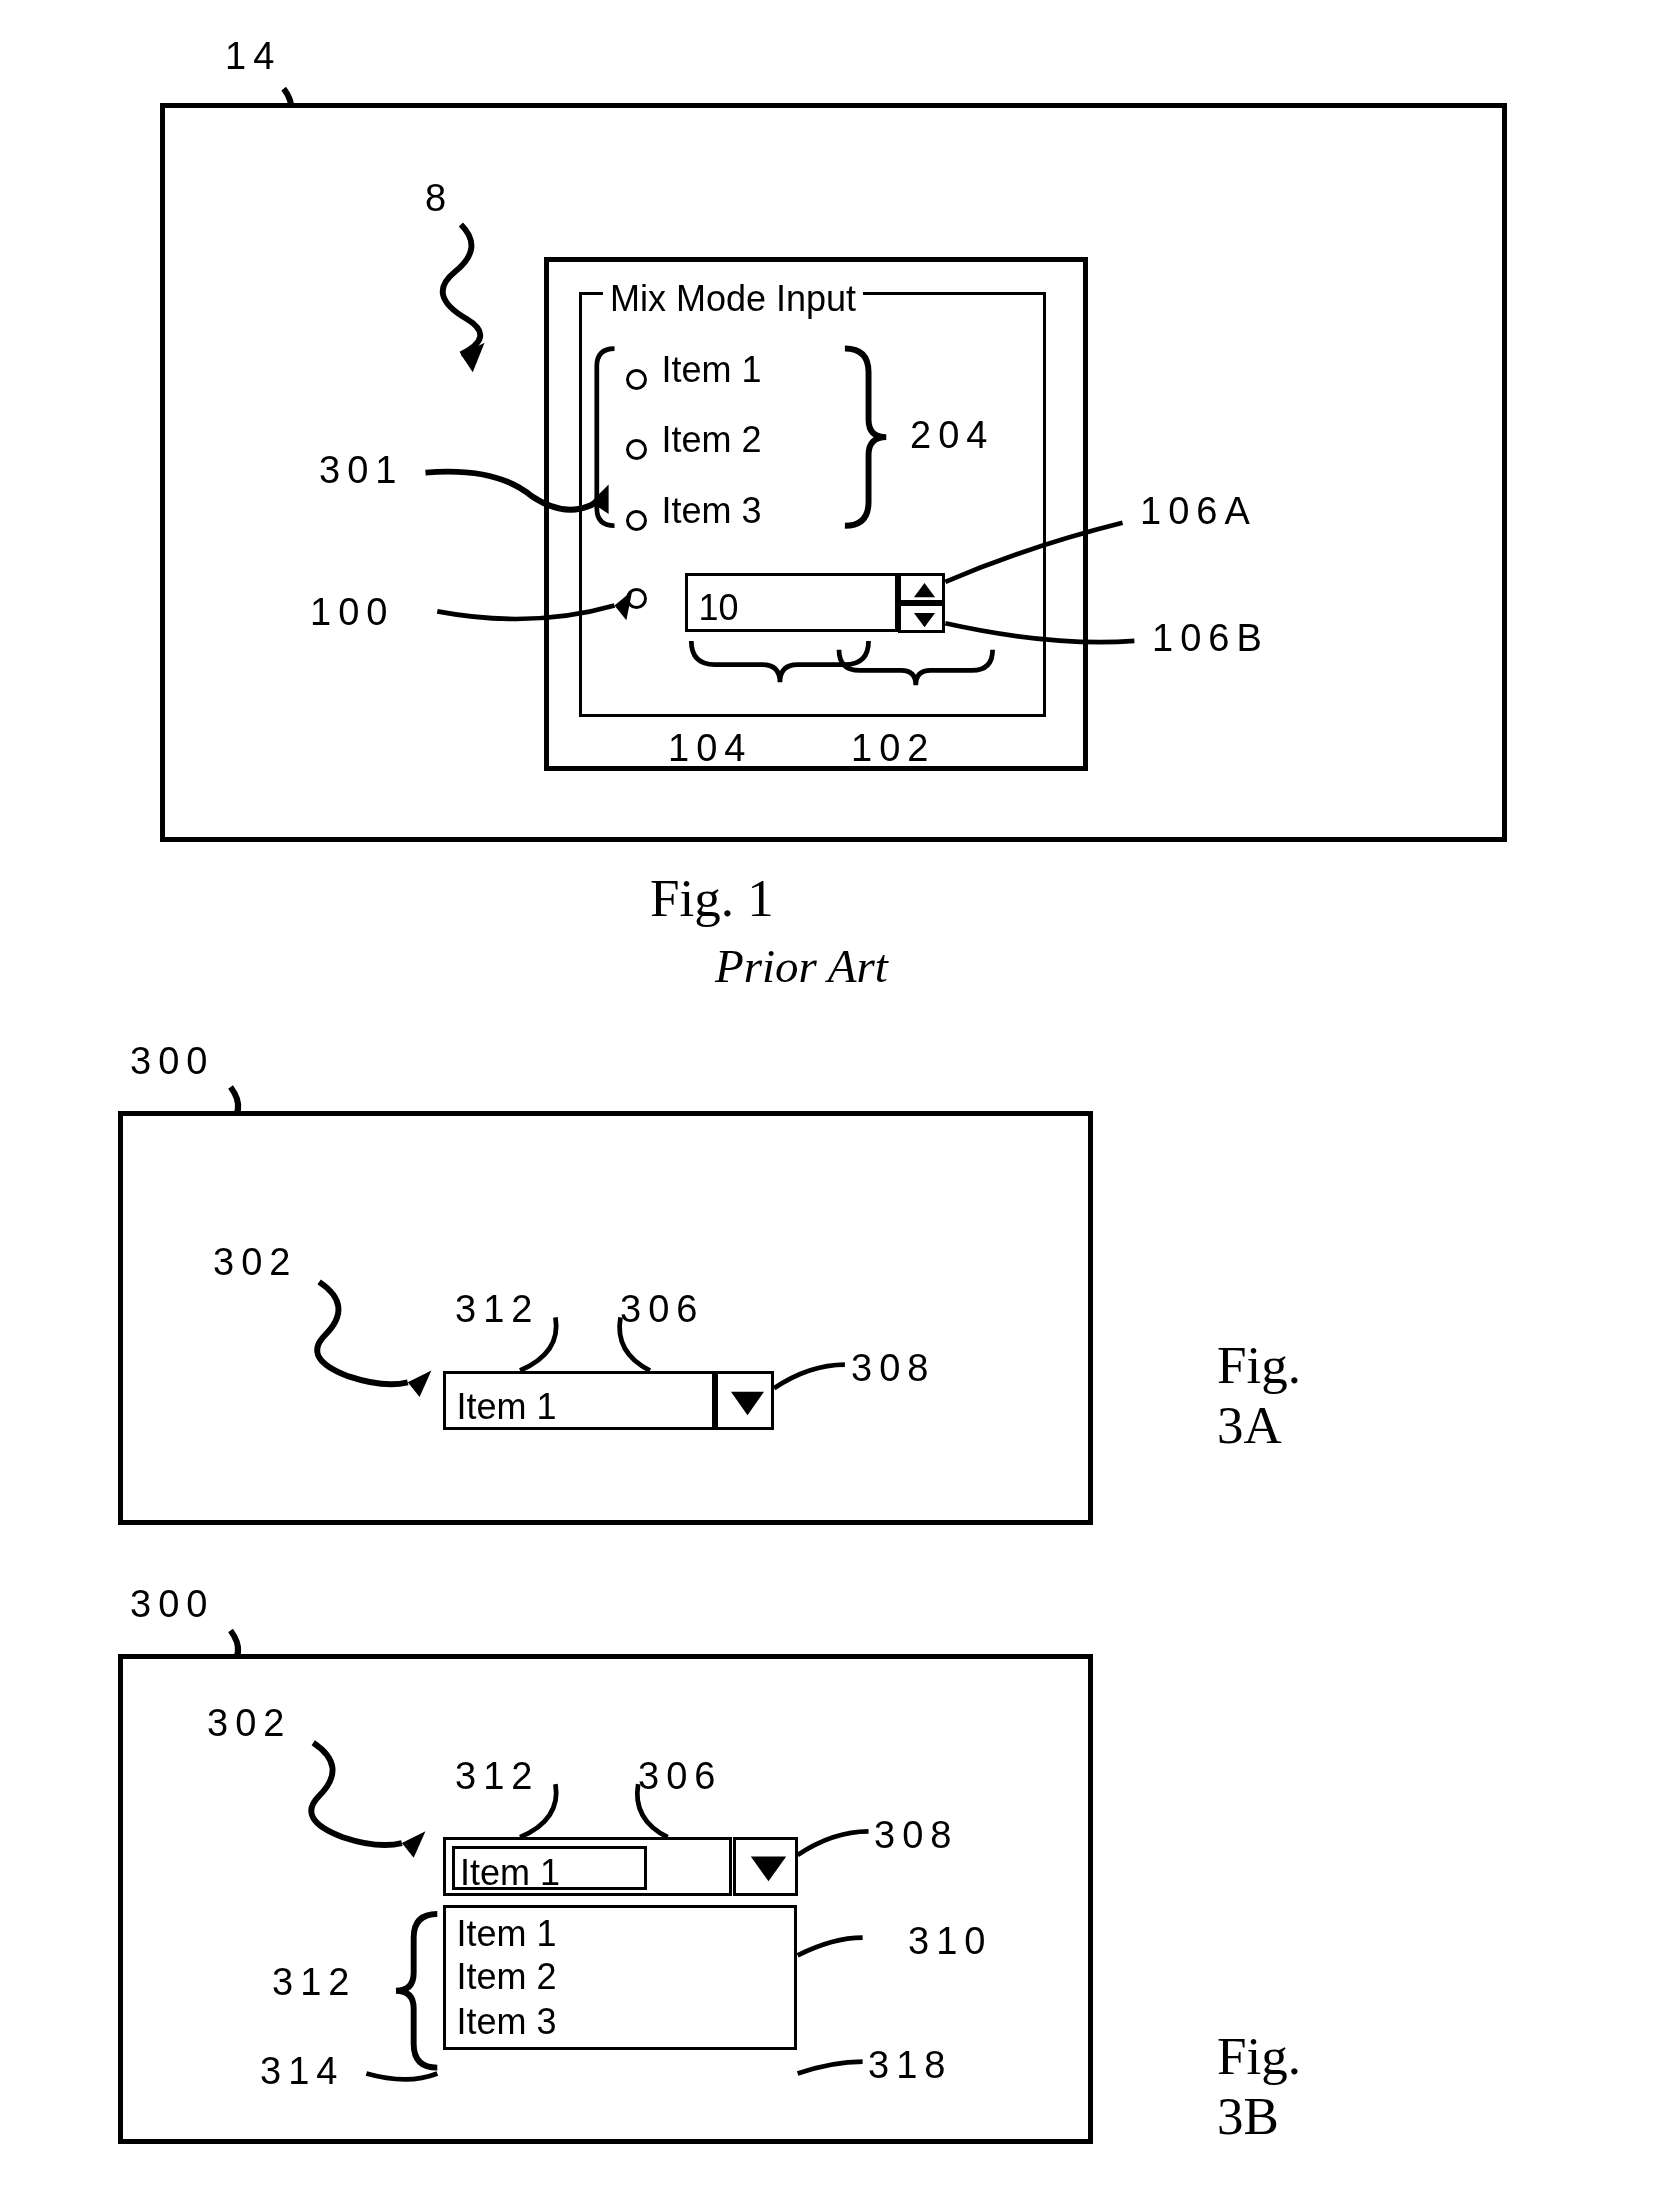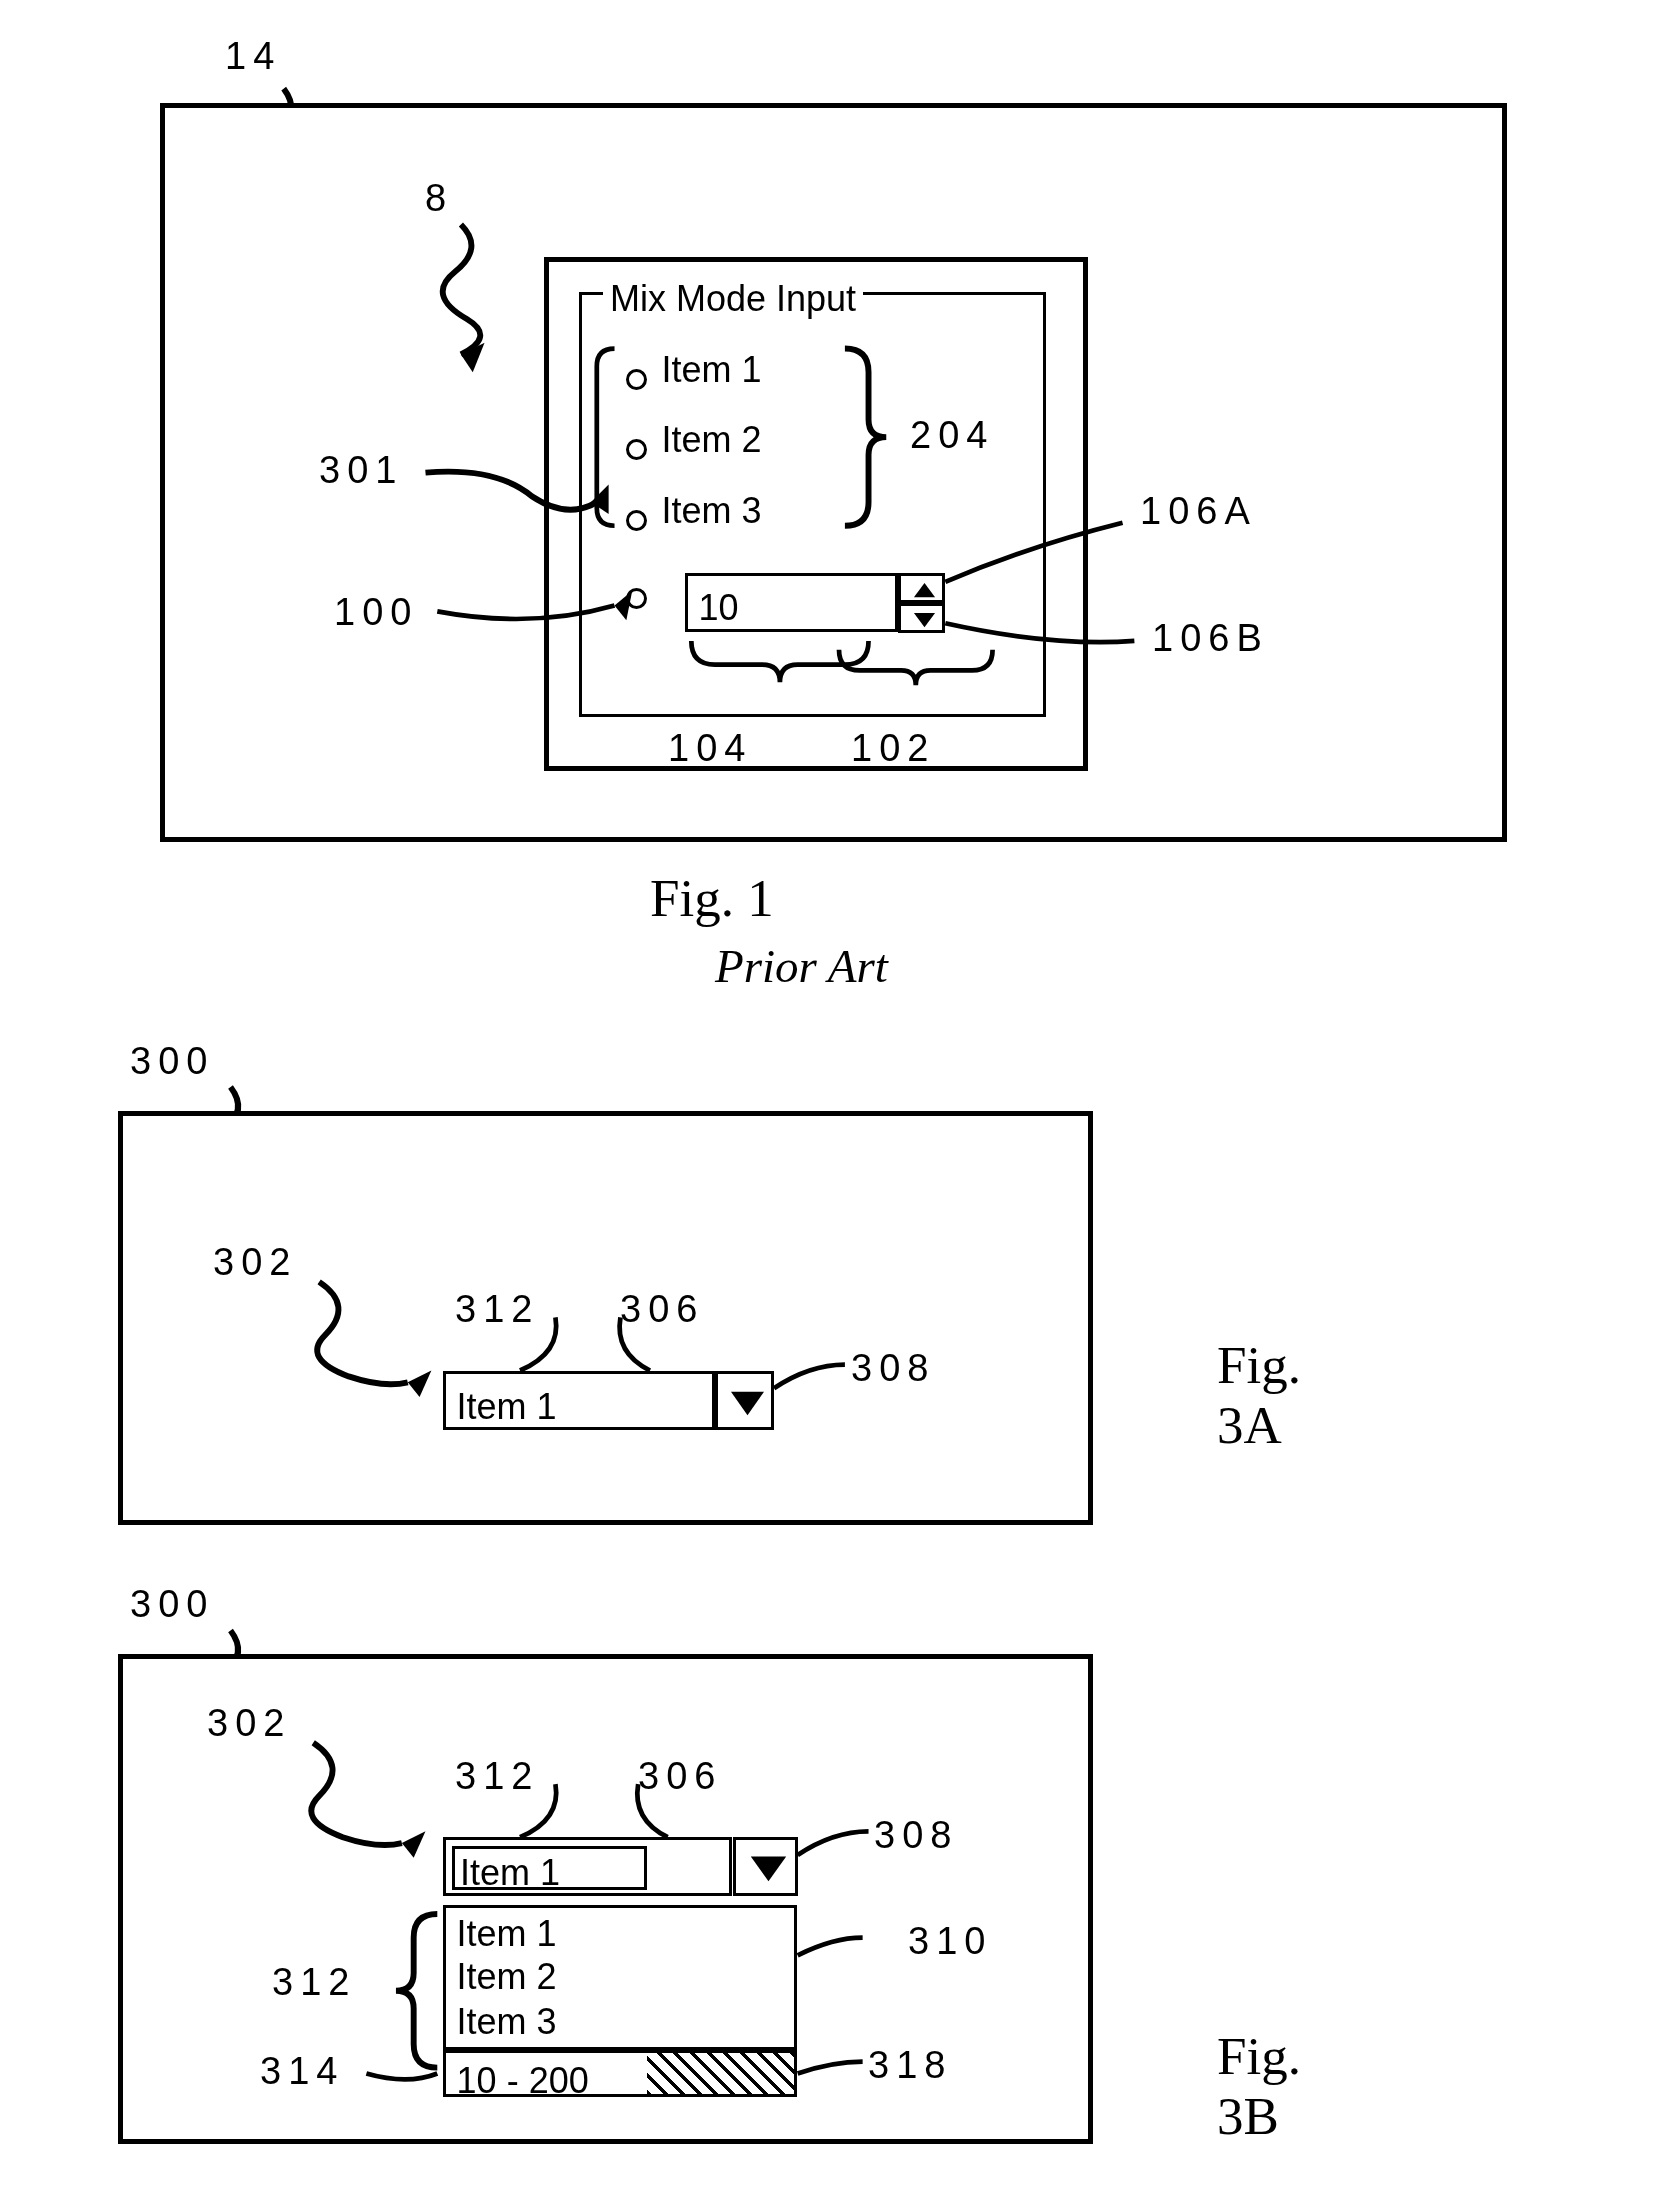--- a/index.html
+++ b/index.html
@@ -116,21 +116,21 @@
     <svg width="47" height="29.5" viewBox="0 0 80 50">
         <polygon points="40,36 58,12 22,12" fill="#000"></polygon>
       </svg>
   </div>
 
   <svg width="1678" height="2194" viewBox="0 0 2840 3714">
     <path d="M 1600 985 q 140 -60 300 -100" stroke="#000" stroke-width="8" fill="none"></path>
   </svg>
   <div class="abs ref" style="left:1140px; top:490px;">106A</div>
 
-  <div class="abs ref" style="left:334px; top:591px;">100</div>
+  <div class="abs ref" style="left:310px; top:591px;">100</div>
   <svg width="1678" height="2194" viewBox="0 0 2840 3714">
     <path d="M 740 1035 q 160 30 300 -10" stroke="#000" stroke-width="8" fill="none"></path>
     <polygon points="1040,1025 1070,1000 1060,1050" fill="#000"></polygon>
   </svg>
 
   <svg width="1678" height="2194" viewBox="0 0 2840 3714">
     <path d="M 1600 1055 q 180 40 320 30" stroke="#000" stroke-width="8" fill="none"></path>
   </svg>
   <div class="abs ref" style="left:1152px; top:617px;">106B</div>
 
@@ -218,25 +218,20 @@
     <path d="M 1350 3140 q 60 -40 120 -40" stroke="#000" stroke-width="8" fill="none"></path>
   </svg>
   <div class="abs ref" style="left:874px; top:1814px;">308</div>
 
   <div class="abs thin-border" style="left:443px; top:1905px; width:354px; height:145px; background:#fff;">
     <div class="ui-text" style="position:absolute; left:10.6px; top:4.7px;">Item 1</div>
     <div class="ui-text" style="position:absolute; left:10.6px; top:48px;">Item 2</div>
     <div class="ui-text" style="position:absolute; left:10.6px; top:93px;">Item 3</div>
   </div>
 
-  <div class="abs thin-border" style="left:443px; top:2050px; width:354px; height:47px;">
-    <div style="position:absolute; left:0; top:0; width:201px; height:100%; background:#fff;"></div>
-    <div class="hatch" style="position:absolute; left:201px; top:0; right:0; height:100%;"></div>
-    <span class="ui-text" style="position:absolute; left:10.6px; top:7px;">10 - 200</span>
-  </div>
 
   <svg width="1678" height="2194" viewBox="0 0 2840 3714">
     <path d="M 740 3240 q -40 0 -40 40 l 0 60 q 0 30 -30 30 q 30 0 30 30 l 0 60 q 0 40 40 40" stroke="#000" stroke-width="10" fill="none"></path>
   </svg>
   <div class="abs ref" style="left:272px; top:1961px;">312</div>
 
   <svg width="1678" height="2194" viewBox="0 0 2840 3714">
     <path d="M 1350 3310 q 60 -30 110 -30" stroke="#000" stroke-width="8" fill="none"></path>
   </svg>
   <div class="abs ref" style="left:908px; top:1920px;">310</div>

